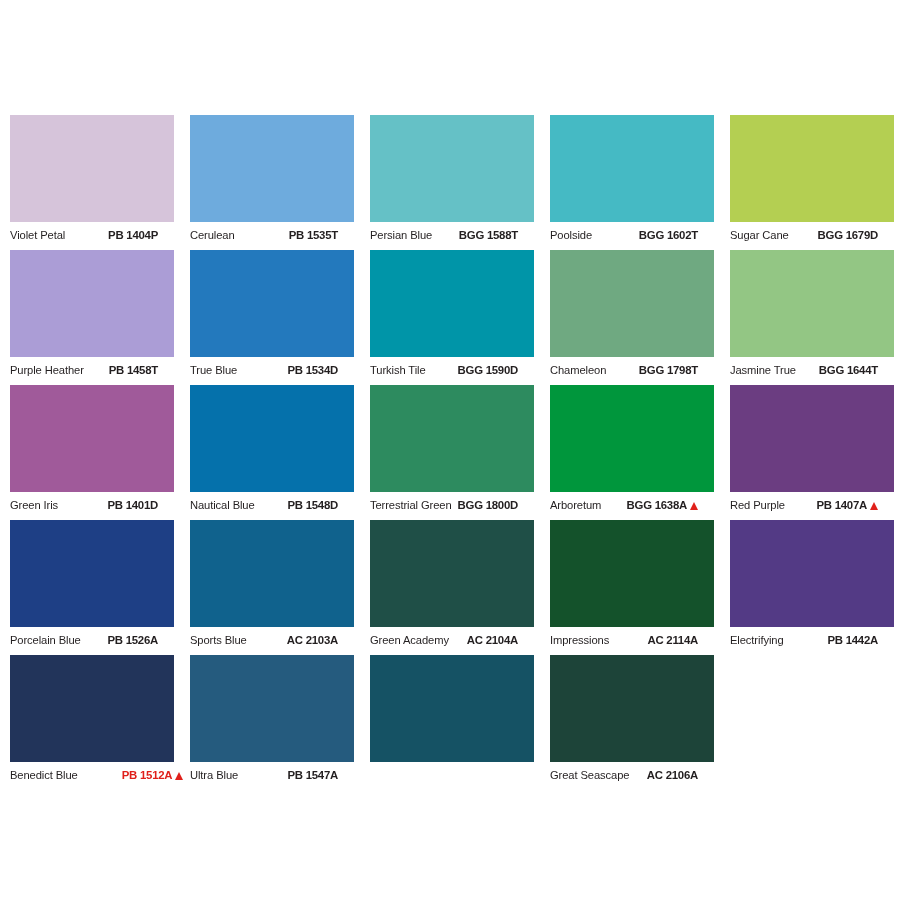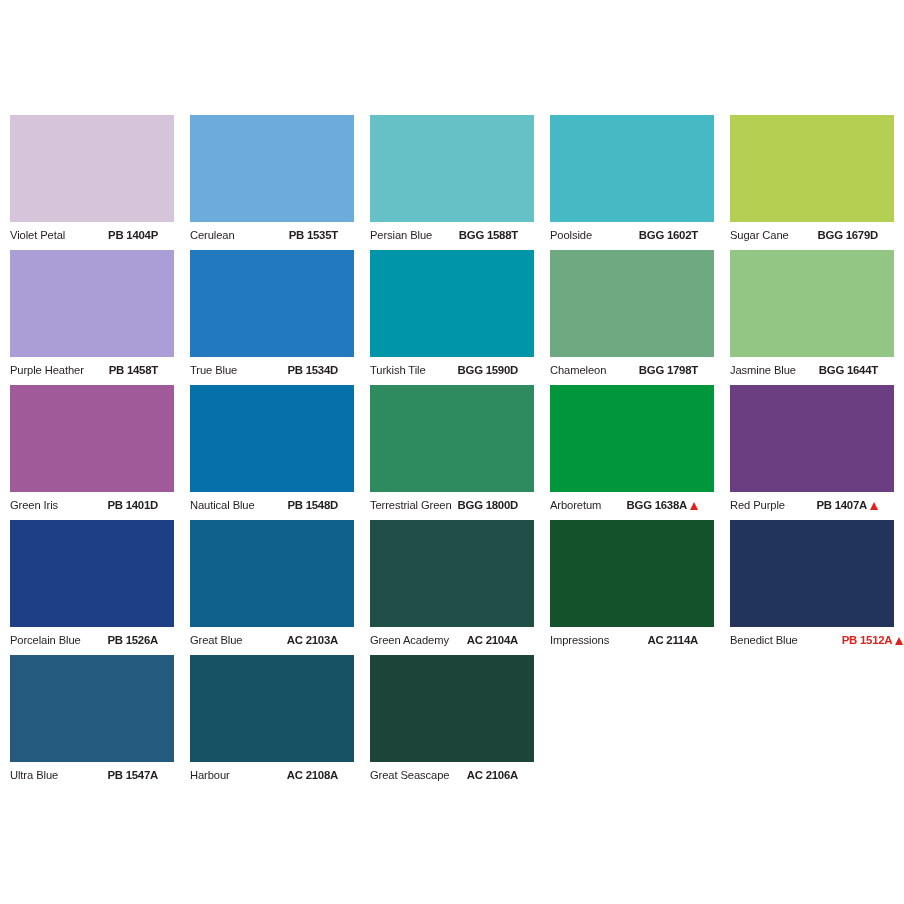--- a/index.html
+++ b/index.html
@@ -181,21 +181,21 @@
         <div class="swatch-label-row">
           <span class="swatch-name">Chameleon</span>
           <span class="swatch-code-wrap">
             <span class="swatch-code">BGG 1798T</span>
           </span>
         </div>
       </div>
       <div class="swatch-cell">
         <div class="swatch-chip" style="background-color: rgb(147, 198, 132);"></div>
         <div class="swatch-label-row">
-          <span class="swatch-name">Jasmine Blue</span>
+          <span class="swatch-name">Jasmine True</span>
           <span class="swatch-code-wrap">
             <span class="swatch-code">BGG 1644T</span>
           </span>
         </div>
       </div>
       <div class="swatch-cell">
         <div class="swatch-chip" style="background-color: rgb(160, 90, 154);"></div>
         <div class="swatch-label-row">
           <span class="swatch-name">Green Iris</span>
           <span class="swatch-code-wrap">
@@ -246,41 +246,50 @@
         <div class="swatch-label-row">
           <span class="swatch-name">Porcelain Blue</span>
           <span class="swatch-code-wrap">
             <span class="swatch-code">PB 1526A</span>
           </span>
         </div>
       </div>
       <div class="swatch-cell">
         <div class="swatch-chip" style="background-color: rgb(16, 98, 141);"></div>
         <div class="swatch-label-row">
-          <span class="swatch-name">Great Blue</span>
+          <span class="swatch-name">Sports Blue</span>
           <span class="swatch-code-wrap">
             <span class="swatch-code">AC 2103A</span>
           </span>
         </div>
       </div>
       <div class="swatch-cell">
         <div class="swatch-chip" style="background-color: rgb(31, 79, 71);"></div>
         <div class="swatch-label-row">
           <span class="swatch-name">Green Academy</span>
           <span class="swatch-code-wrap">
             <span class="swatch-code">AC 2104A</span>
           </span>
         </div>
       </div>
       <div class="swatch-cell">
         <div class="swatch-chip" style="background-color: rgb(20, 82, 43);"></div>
         <div class="swatch-label-row">
           <span class="swatch-name">Impressions</span>
           <span class="swatch-code-wrap">
             <span class="swatch-code">AC 2114A</span>
+          </span>
+        </div>
+      </div>
+      <div class="swatch-cell">
+        <div class="swatch-chip" style="background-color: rgb(83, 58, 133);"></div>
+        <div class="swatch-label-row">
+          <span class="swatch-name">Electrifying</span>
+          <span class="swatch-code-wrap">
+            <span class="swatch-code">PB 1442A</span>
           </span>
         </div>
       </div>
       <div class="swatch-cell">
         <div class="swatch-chip" style="background-color: rgb(34, 52, 90);"></div>
         <div class="swatch-label-row">
           <span class="swatch-name">Benedict Blue</span>
           <span class="swatch-code-wrap">
             <span class="swatch-code alert-code">PB 1512A</span>
             <span class="alert-triangle"></span>
@@ -291,26 +300,20 @@
         <div class="swatch-chip" style="background-color: rgb(37, 91, 126);"></div>
         <div class="swatch-label-row">
           <span class="swatch-name">Ultra Blue</span>
           <span class="swatch-code-wrap">
             <span class="swatch-code">PB 1547A</span>
           </span>
         </div>
       </div>
       <div class="swatch-cell">
         <div class="swatch-chip" style="background-color: rgb(21, 82, 100);"></div>
-        <div class="swatch-label-row">
-          <span class="swatch-name">Harbour</span>
-          <span class="swatch-code-wrap">
-            <span class="swatch-code">AC 2108A</span>
-          </span>
-        </div>
       </div>
       <div class="swatch-cell">
         <div class="swatch-chip" style="background-color: rgb(29, 68, 57);"></div>
         <div class="swatch-label-row">
           <span class="swatch-name">Great Seascape</span>
           <span class="swatch-code-wrap">
             <span class="swatch-code">AC 2106A</span>
           </span>
         </div>
       </div>

